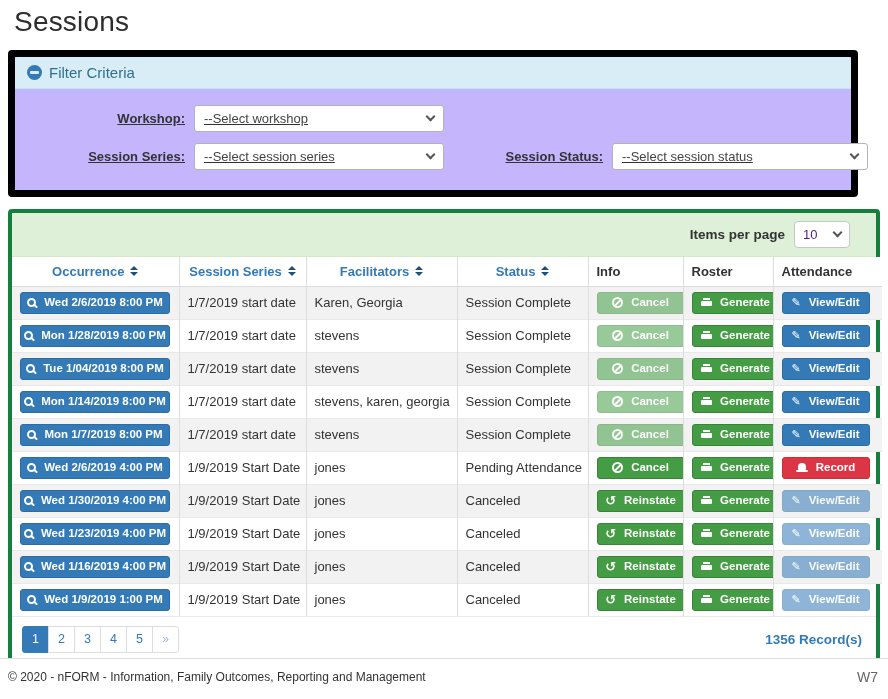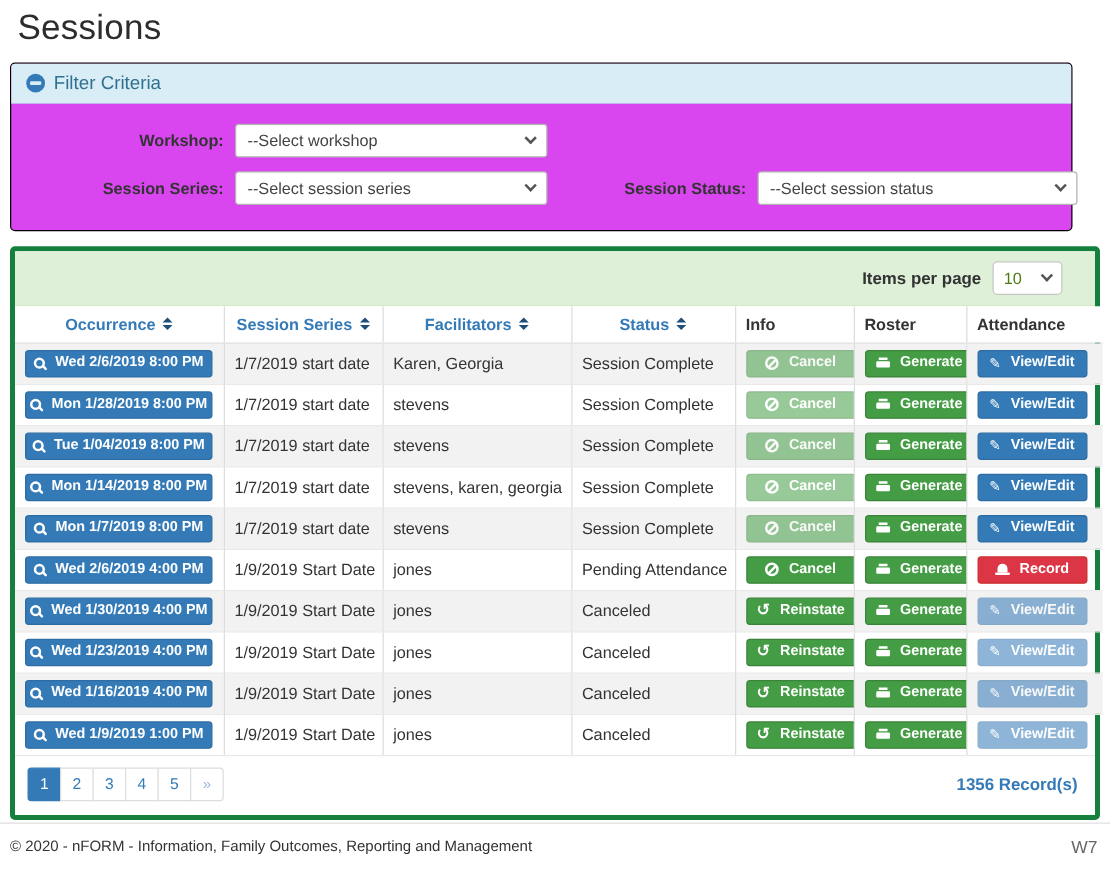--- a/index.html
+++ b/index.html
@@ -12,38 +12,38 @@
   }
   .app { padding: 2px 8px 0; }
 
   h1.page-title {
     font-size: 28px; font-weight: 500; color: #2d2d2d;
     margin: 4px 0 12px 6px; letter-spacing: .2px;
   }
 
   
   .filter-panel {
-    width: 850px; border: 1px solid #000000; border-radius: 4px;
-    margin-bottom: 12px; background: #d946ef;
+    width: 850px; border: 7px solid #000000; border-radius: 4px;
+    margin-bottom: 12px; background: #c4b5fd;
   }
   .filter-head {
     background: #d9edf7; color: #31708f;
     padding: 7px 12px; font-size: 15px;
     display: flex; align-items: center; gap: 7px;
     border-bottom: 1px solid #bce8f1; border-radius: 3px 3px 0 0;
   }
   .minus-circle {
     width: 15px; height: 15px; border-radius: 50%;
     background: #337ab7; position: relative; display: inline-block; flex: 0 0 auto;
   }
   .minus-circle::after {
     content: ''; position: absolute; left: 3px; right: 3px; top: 6px;
     height: 2.5px; background: #d9edf7; border-radius: 1px;
   }
-  .filter-body { padding: 16px 12px 20px; }
+  .filter-body { padding: 16px 12px 20px; text-decoration: underline; }
   .filter-form {
     display: grid;
     grid-template-columns: 158px 250px 150px 256px;
     column-gap: 9px; row-gap: 11px; align-items: center;
   }
   .f-label { text-align: right; font-weight: bold; font-size: 13px; color: #333; }
   .select-box {
     height: 27px; border: 1px solid #b3b3b3; border-radius: 3px; background: #fff;
     display: flex; align-items: center; justify-content: space-between;
     padding: 0 9px; color: #444; font-size: 13px; cursor: pointer;
@@ -61,21 +61,21 @@
   .table-head {
     background: #dff0d8; border-radius: 3px 3px 0 0;
     padding: 8px 26px 8px 10px;
     display: flex; align-items: center; justify-content: flex-end; gap: 9px;
     border-bottom: 1px solid #d6e9c6;
   }
   .ipp-label { font-weight: bold; font-size: 13.5px; color: #333; }
   .ipp-select {
     width: 56px; height: 27px; background: #fff; border: 1px solid #c6c6c6;
     border-radius: 4px; display: flex; align-items: center; justify-content: space-between;
-    padding: 0 8px; font-size: 13px; color: #4d7c0f; cursor: pointer;
+    padding: 0 8px; font-size: 13px; color: #4c1d95; cursor: pointer;
   }
 
   table.data { width: 100%; border-collapse: collapse; font-size: 13px; table-layout: fixed; }
   thead th {
     background: #fff; text-align: left; font-weight: bold; color: #337ab7;
     padding: 6px 8px; border-left: 1px solid #ddd; border-bottom: 1px solid #ddd;
     height: 29px;
   }
   thead th:first-child { border-left: none; }
   thead th.plain { color: #333; }

